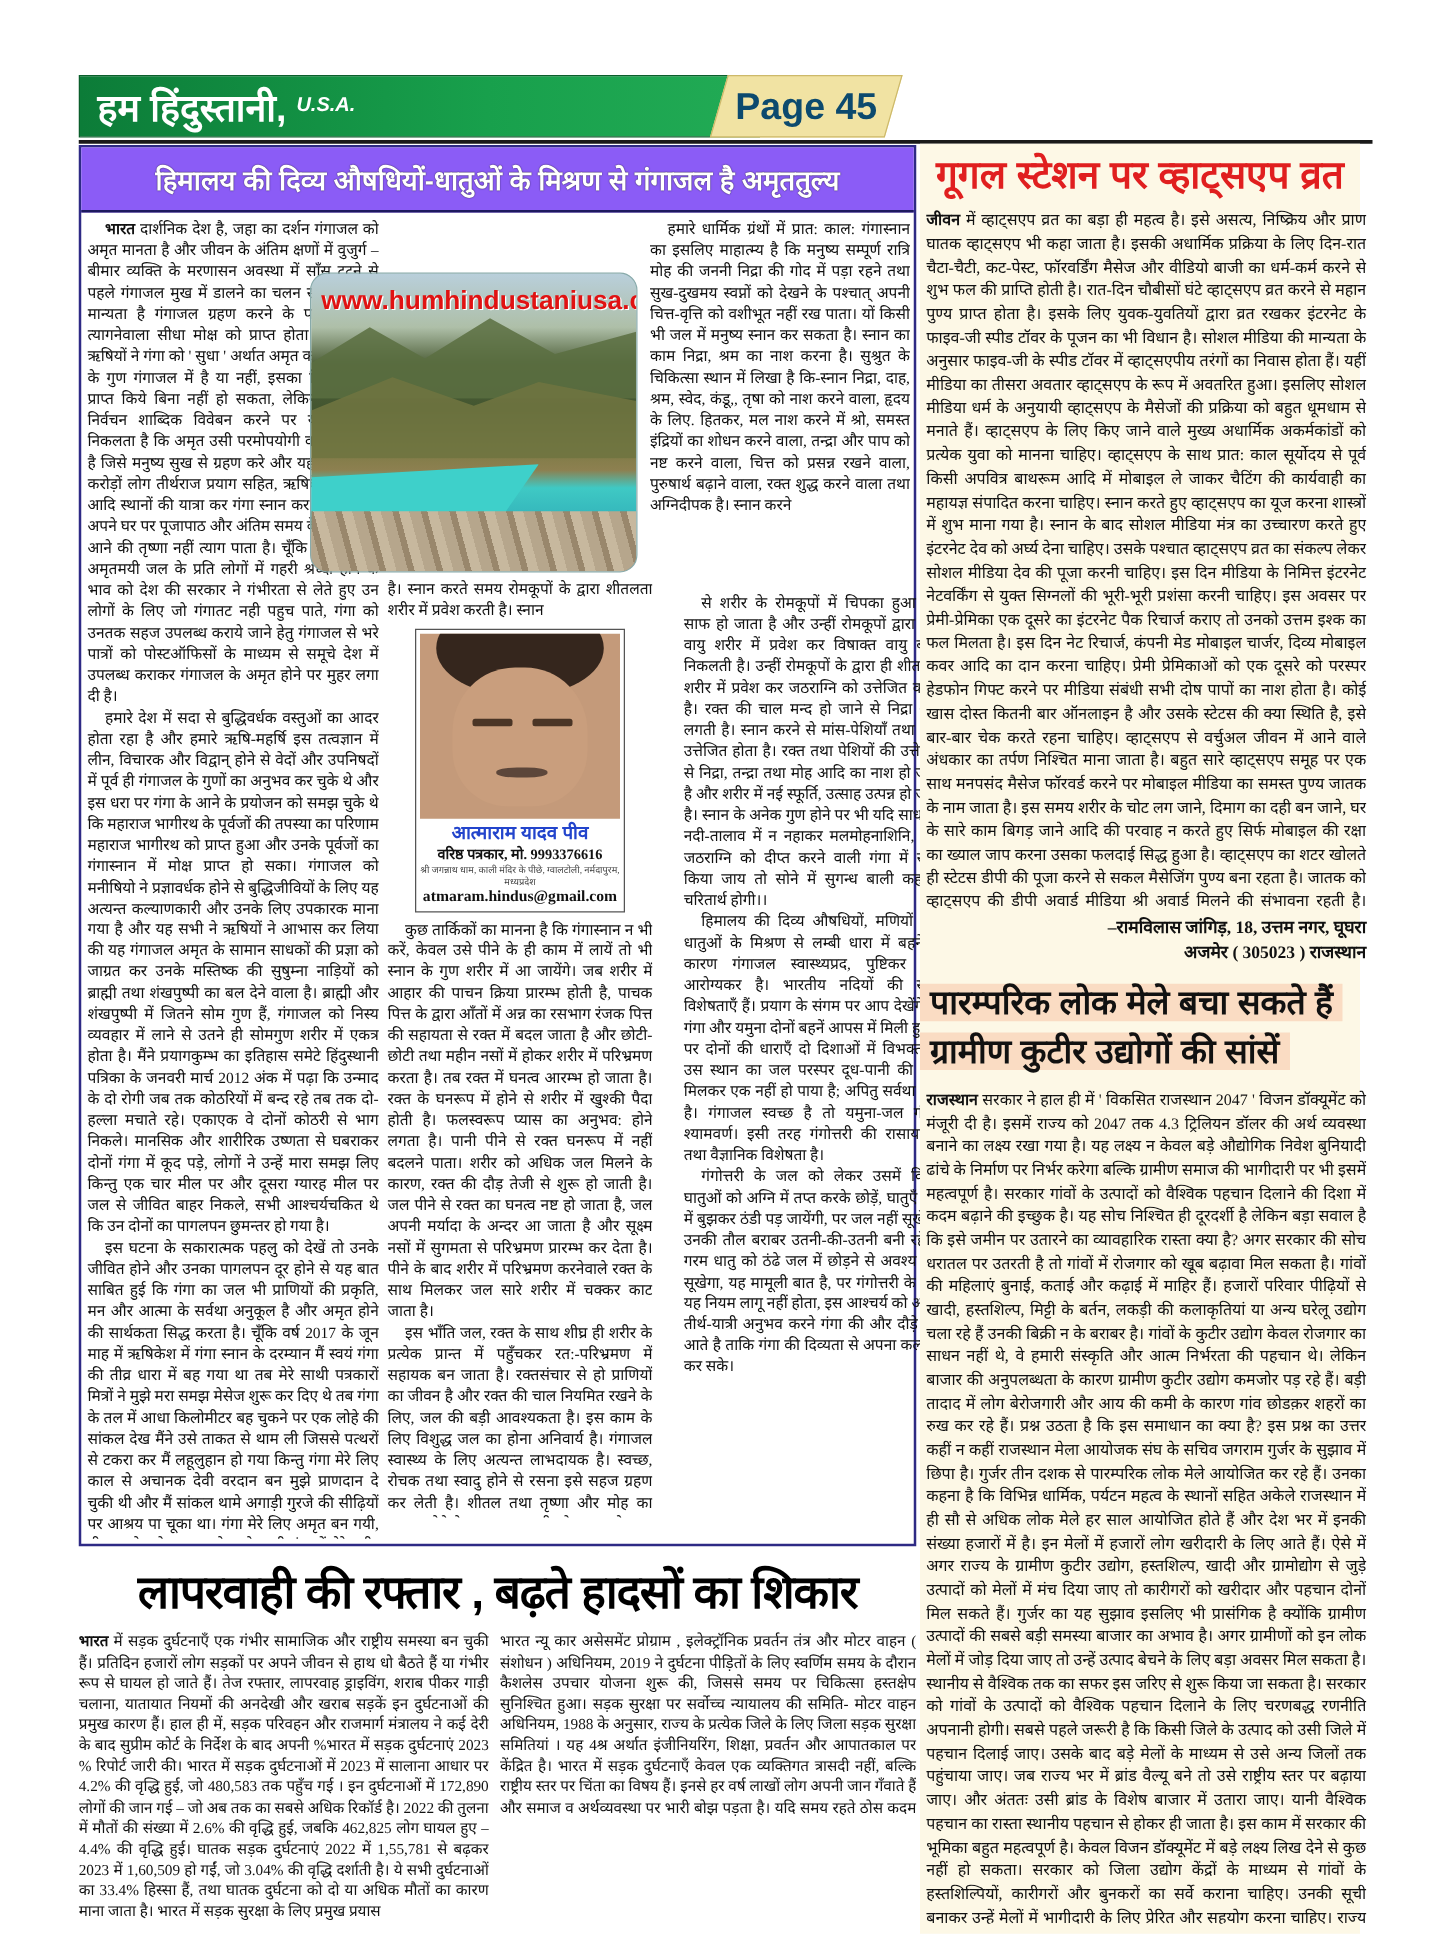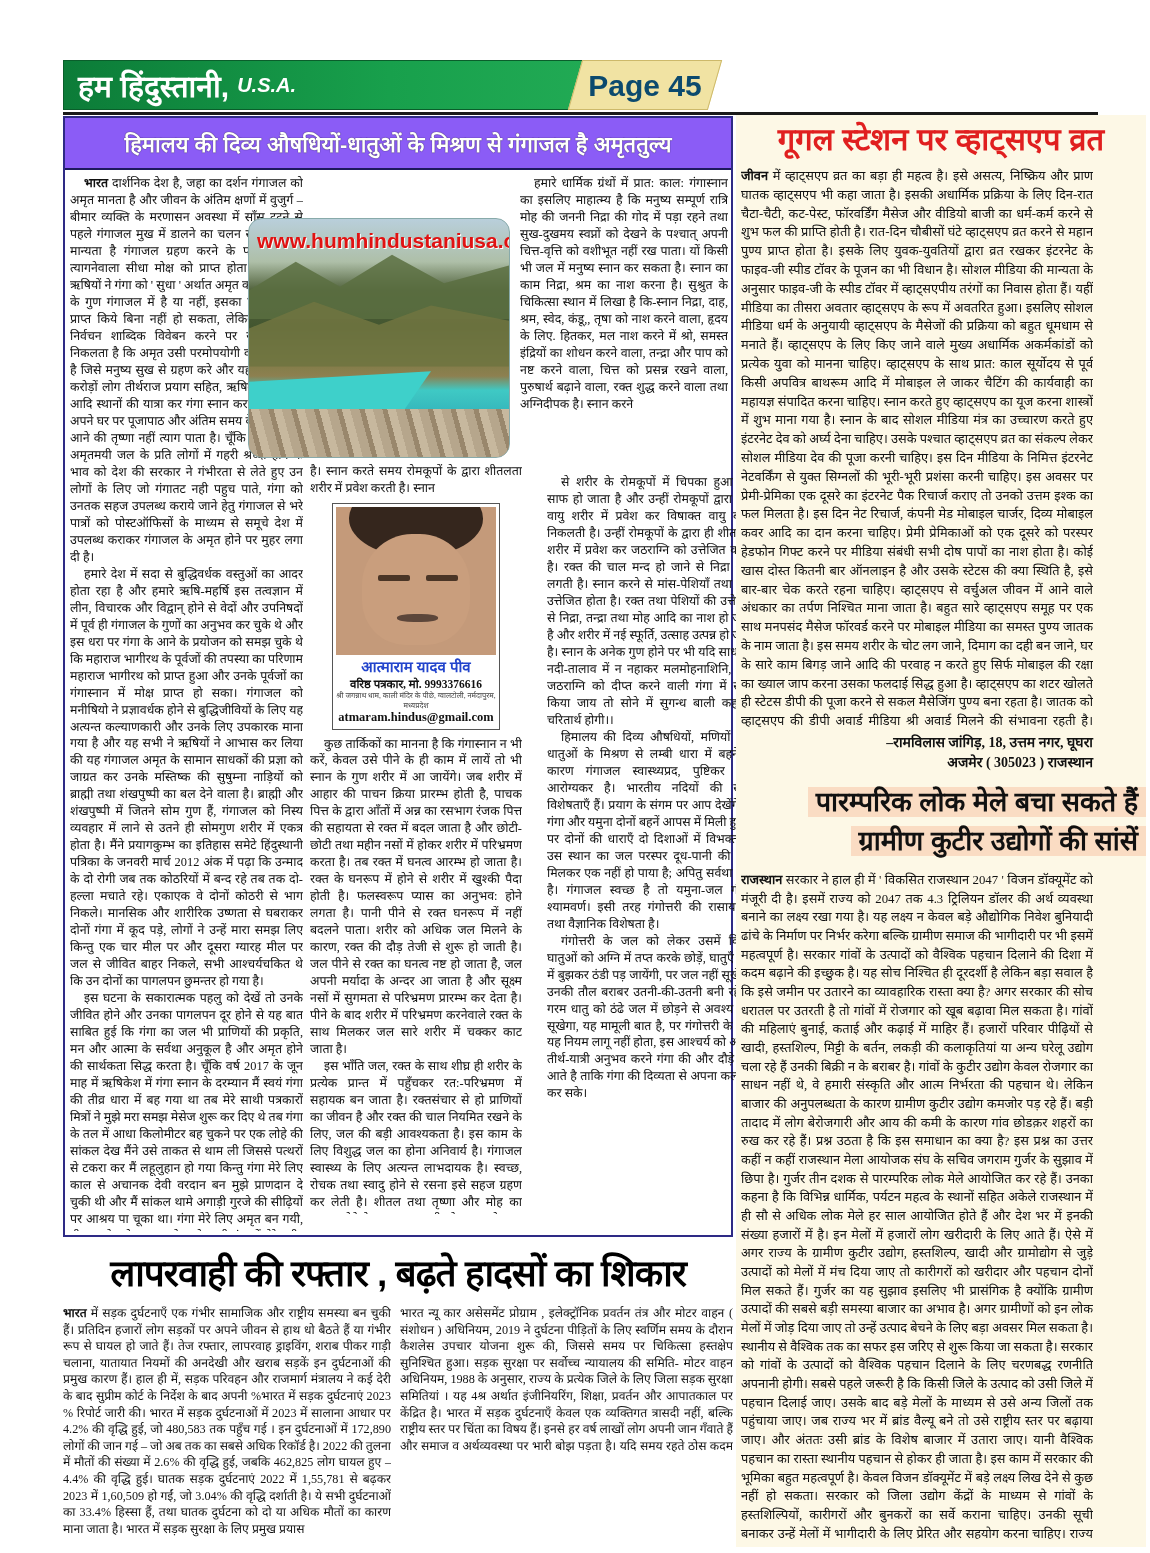--- a/index.html
+++ b/index.html
@@ -9,21 +9,21 @@
     font-family:"Liberation Serif", serif; overflow:hidden;
   }
   
   .hdr-green {
     position:absolute; left:63px; top:60px; width:545px; height:50px;
     background:linear-gradient(90deg,#0c7c38,#18a04c 60%,#22ab55);
     color:#fff; display:flex; align-items:center; padding-left:14px;
     border:1px solid #0a5e2b;
   }
   .hdr-green .mast { font-family:"Liberation Sans",sans-serif; font-weight:bold; font-size:30px; }
-  .hdr-green .mast-usa { font-family:"Liberation Sans",sans-serif; font-weight:bold; font-style:italic; font-size:20px; margin-left:8px; }
+  .hdr-green .mast-usa { font-family:"Liberation Sans",sans-serif; font-weight:bold; font-style:italic; font-size:16px; margin-left:8px; }
   .hdr-page {
     position:absolute; left:575px; top:60px; width:140px; height:50px;
     background:#f1e3a3; transform:skewX(-16deg);
     border:1px solid #cdb96a;
   }
   .hdr-page-label {
     position:absolute; left:575px; top:62px; width:140px; height:48px;
     display:flex; align-items:center; justify-content:center;
     font-family:"Liberation Sans",sans-serif; font-weight:bold; font-size:30px; color:#0c4a6e;
   }
@@ -80,28 +80,28 @@
   .author-photo .brow { position:absolute; left:26%; top:46%; width:20%; height:4%; background:#4a3526; border-radius:2px; }
   .author-photo .brow.r { left:56%; }
   .author-photo .stache { position:absolute; left:38%; top:72%; width:26%; height:6%; background:#5c463a; border-radius:40%; }
   .author-cap { text-align:center; line-height:1.25; padding-top:3px; }
   .author-name { color:#2244cc; font-weight:bold; font-size:15px; font-family:"Liberation Sans",sans-serif; }
   .author-role { color:#111; font-weight:bold; font-size:11.5px; }
   .author-addr { color:#444; font-size:7.5px; }
   .author-mail { color:#111; font-weight:bold; font-size:12.5px; }
 
   
-  .rail { position:absolute; left:736px; top:115px; width:410px; height:1432px; background:#fdf8e6; }
+  .rail { position:absolute; left:736px; top:115px; width:352px; height:1432px; background:#fdf8e6; }
   .wa-head { position:absolute; left:0; top:2px; width:100%; text-align:center;
     color:#e01f1f; font-family:"Liberation Sans",sans-serif; font-weight:bold; font-size:31px; }
   .wa-body { position:absolute; left:5px; top:52px; width:352px; height:560px; overflow:hidden;
     font-size:12.8px; line-height:1.47; text-align:justify; color:#111; }
   .wa-byline { position:absolute; left:5px; top:618px; width:352px; text-align:right;
     font-weight:bold; font-size:14px; line-height:1.4; color:#111; }
-  .fair-head { position:absolute; left:0; top:668px; width:100%; text-align:right;
+  .fair-head { position:absolute; left:0; top:668px; width:100%; text-align:left;
     font-family:"Liberation Sans",sans-serif; font-weight:bold; font-size:27px; line-height:1.45; color:#111; }
   .fair-head span { background:#fadcc3; padding:0 8px; }
   .fair-body { position:absolute; left:5px; top:756px; width:352px; height:668px; overflow:hidden;
     font-size:12.8px; line-height:1.46; text-align:justify; color:#111; }
   .lead { font-weight:bold; }
 
   
   .acc-head { position:absolute; left:63px; top:1243px; width:670px; height:56px;
     display:flex; align-items:center; justify-content:center;
     font-family:"Liberation Sans",sans-serif; font-weight:bold; font-size:37px; color:#000;

